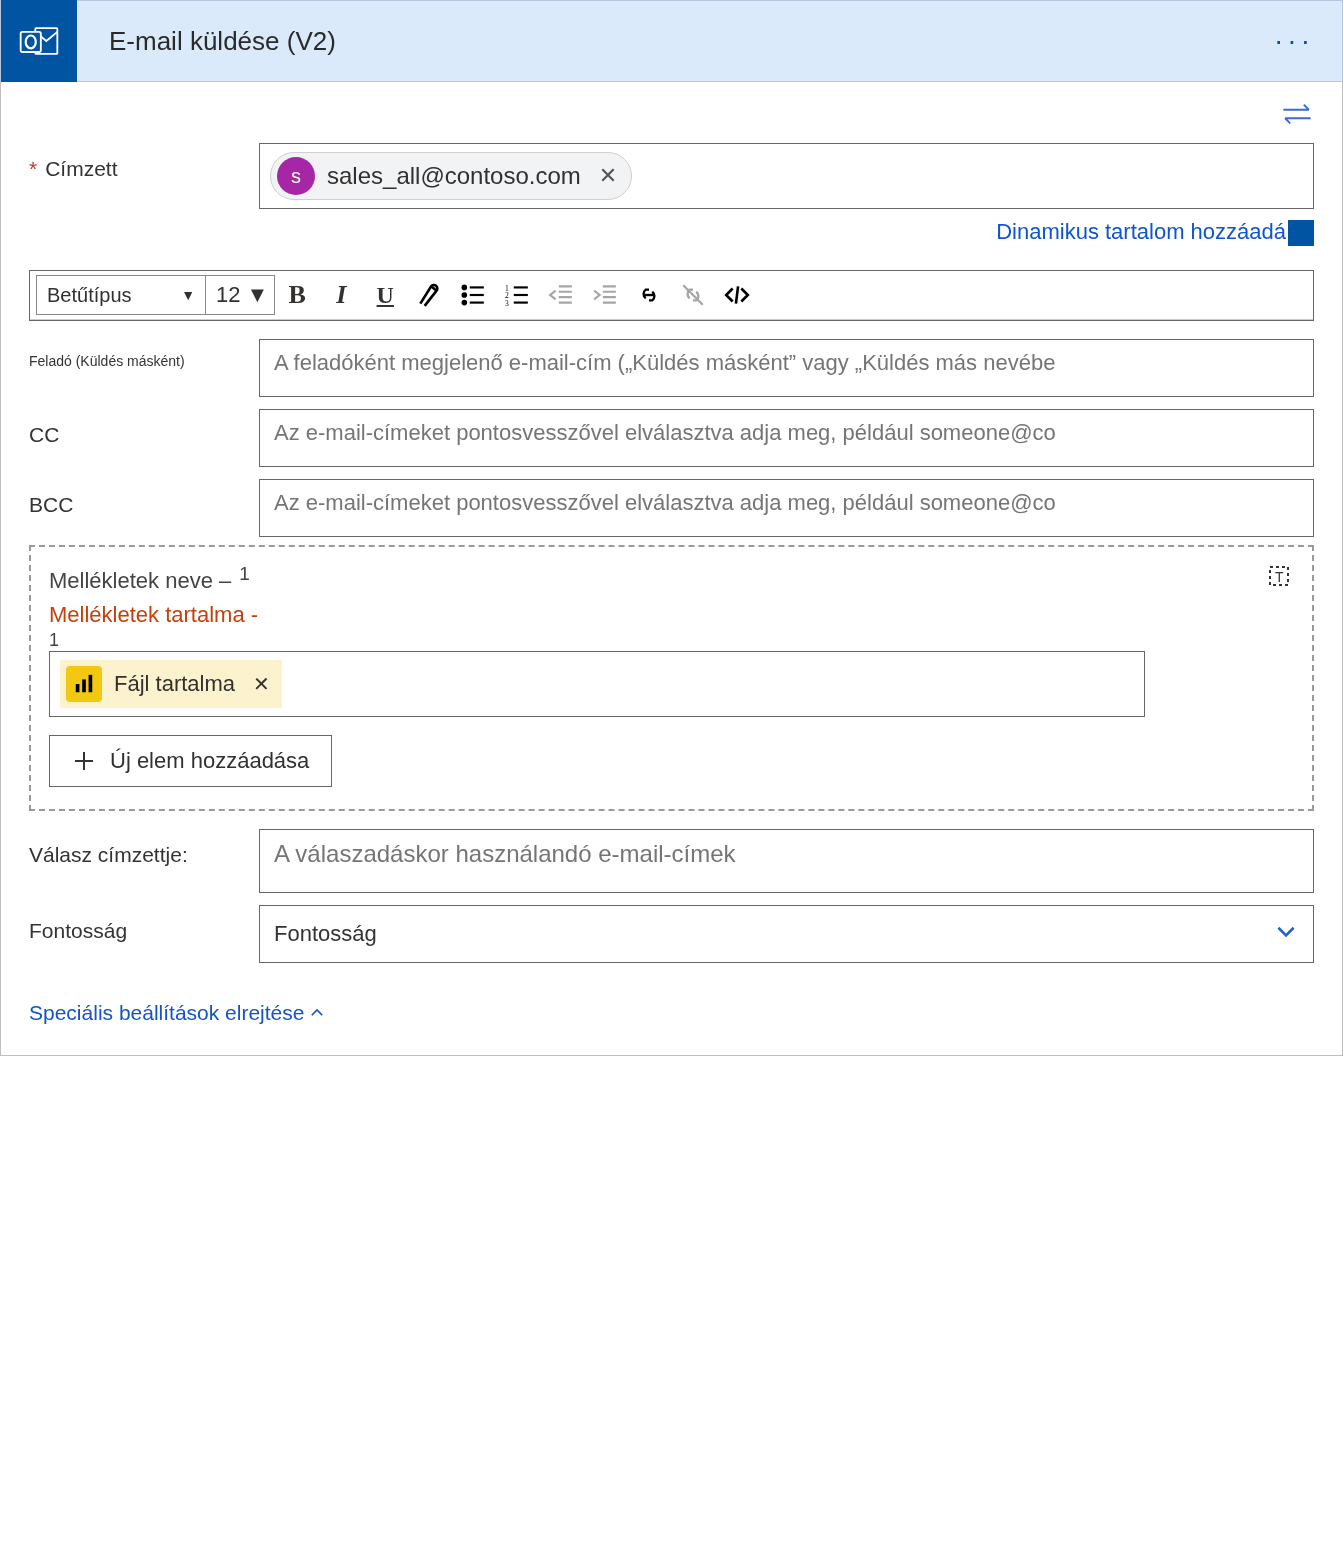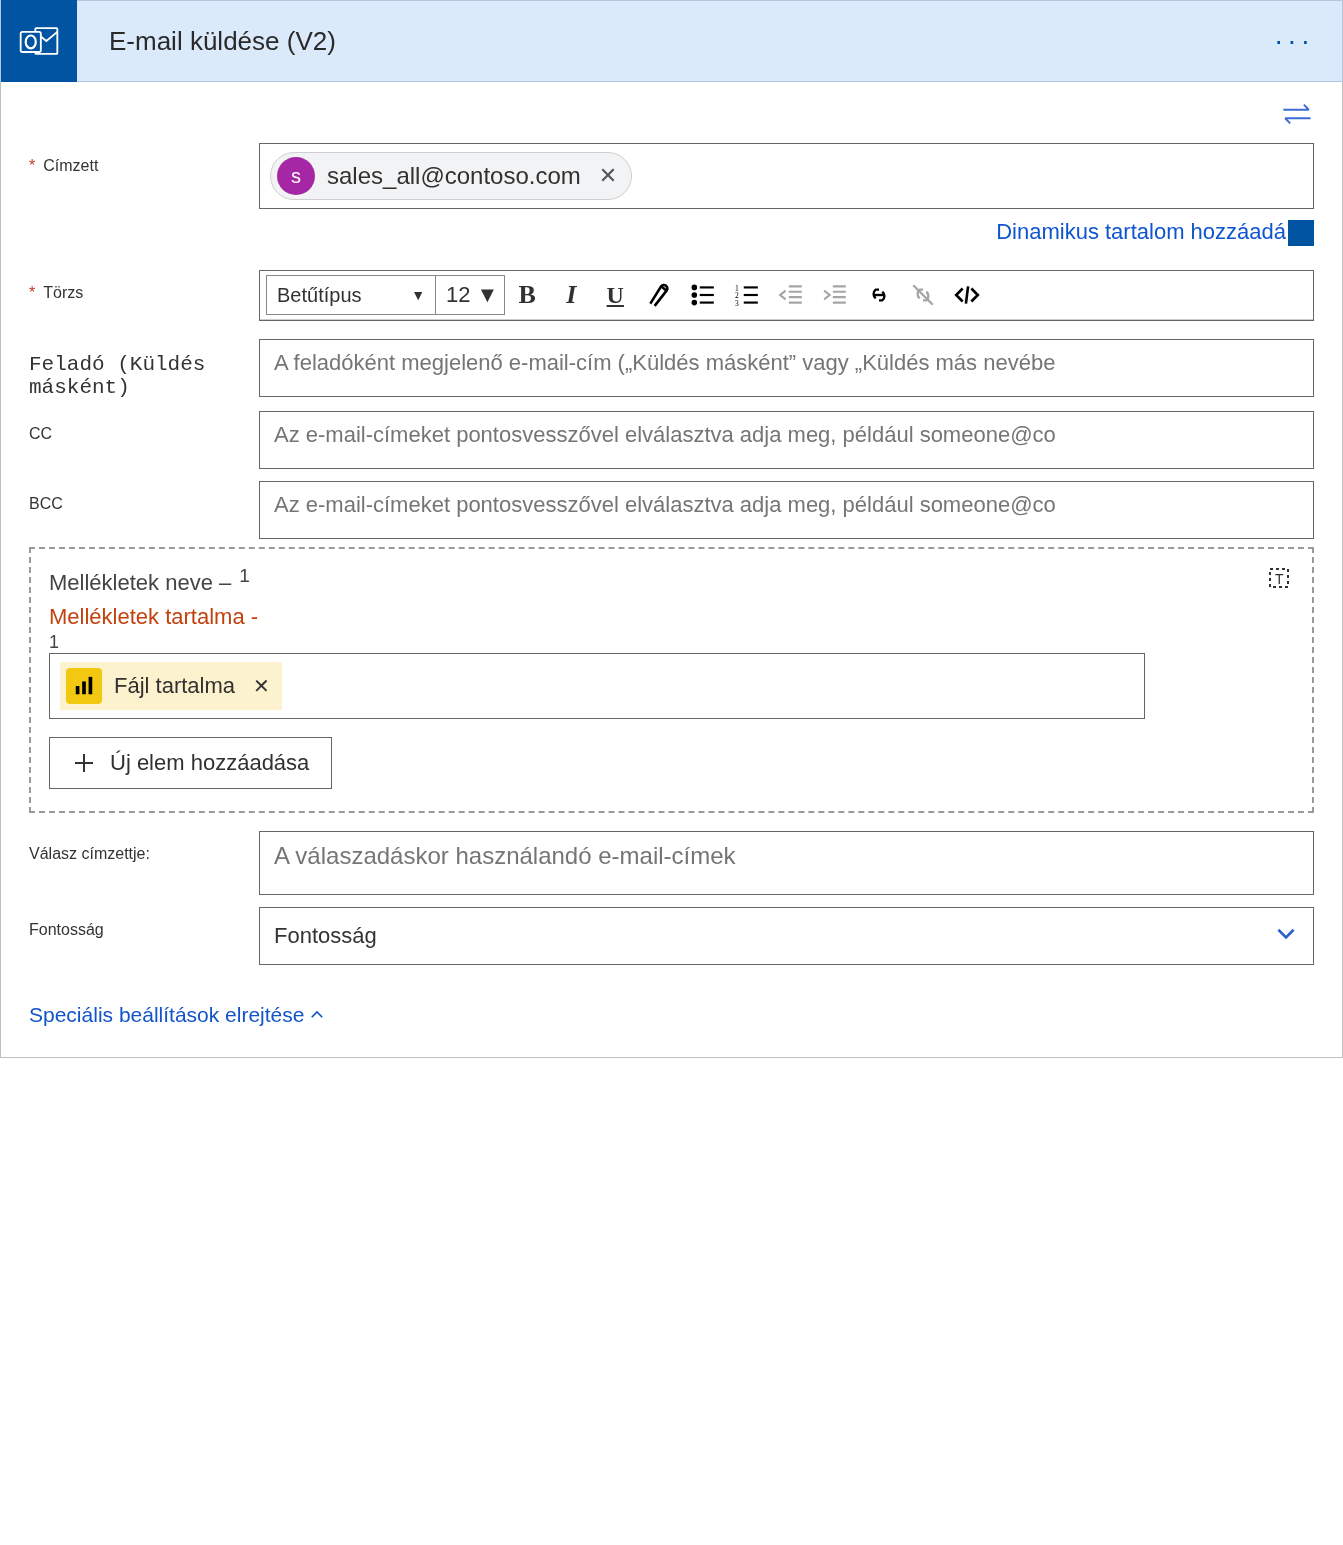--- a/index.html
+++ b/index.html
@@ -21,22 +21,22 @@
   .app-icon svg { width: 44px; height: 44px; }
   .header-title { flex: 1; padding-left: 32px; font-size: 26px; color: #2a2a2a; font-weight: 400; }
   .header-menu { padding-right: 28px; color: #0054a1; font-size: 28px; letter-spacing: 4px; cursor: pointer; }
 
   .body-area { border:1px solid #bfbfbf; border-top:none; padding: 0 28px 30px 28px; }
 
   .swap-row { display:flex; justify-content:flex-end; padding: 18px 0 10px 0; }
   .swap-icon svg { width: 34px; height: 28px; stroke:#3a6bd4; }
 
   .field-row { display:flex; align-items:flex-start; margin-bottom: 8px; }
-  .field-label { width: 230px; padding-top: 14px; font-size: 16px; color: #333; }
-  .field-label.small { font-size: 21px; font-family: Liberation Mono, monospace; }
+  .field-label { width: 230px; padding-top: 14px; font-size: 21px; color: #333; }
+  .field-label.small { font-size: 14px; }
   .req { color:#c0392b; margin-right: 8px; }
   .field-input { flex:1; }
 
   .box {
     width:100%;
     border:1px solid #666;
     min-height: 58px;
     padding: 10px 14px;
     font-size: 22px;
     color:#323130;
@@ -189,21 +189,20 @@
   <div class="dyn-link-row">
     <span class="dyn-link">
       <span>Dinamikus tartalom hozzáadá</span><span class="sq"></span>
     </span>
   </div>
 
   
 
   
   <div class="field-row" style="margin-top:14px;">
-    <div class="field-label"><span class="req">*</span><span>Törzs</span></div>
     <div class="field-input">
       <div class="rte-wrap">
         <div class="toolbar">
           <div class="tb-font">
             <span>Betűtípus</span>
               <span class="caret">▼</span>
           </div>
           <div class="tb-size">
             <span>12</span>
               <span class="caret">▼</span>

